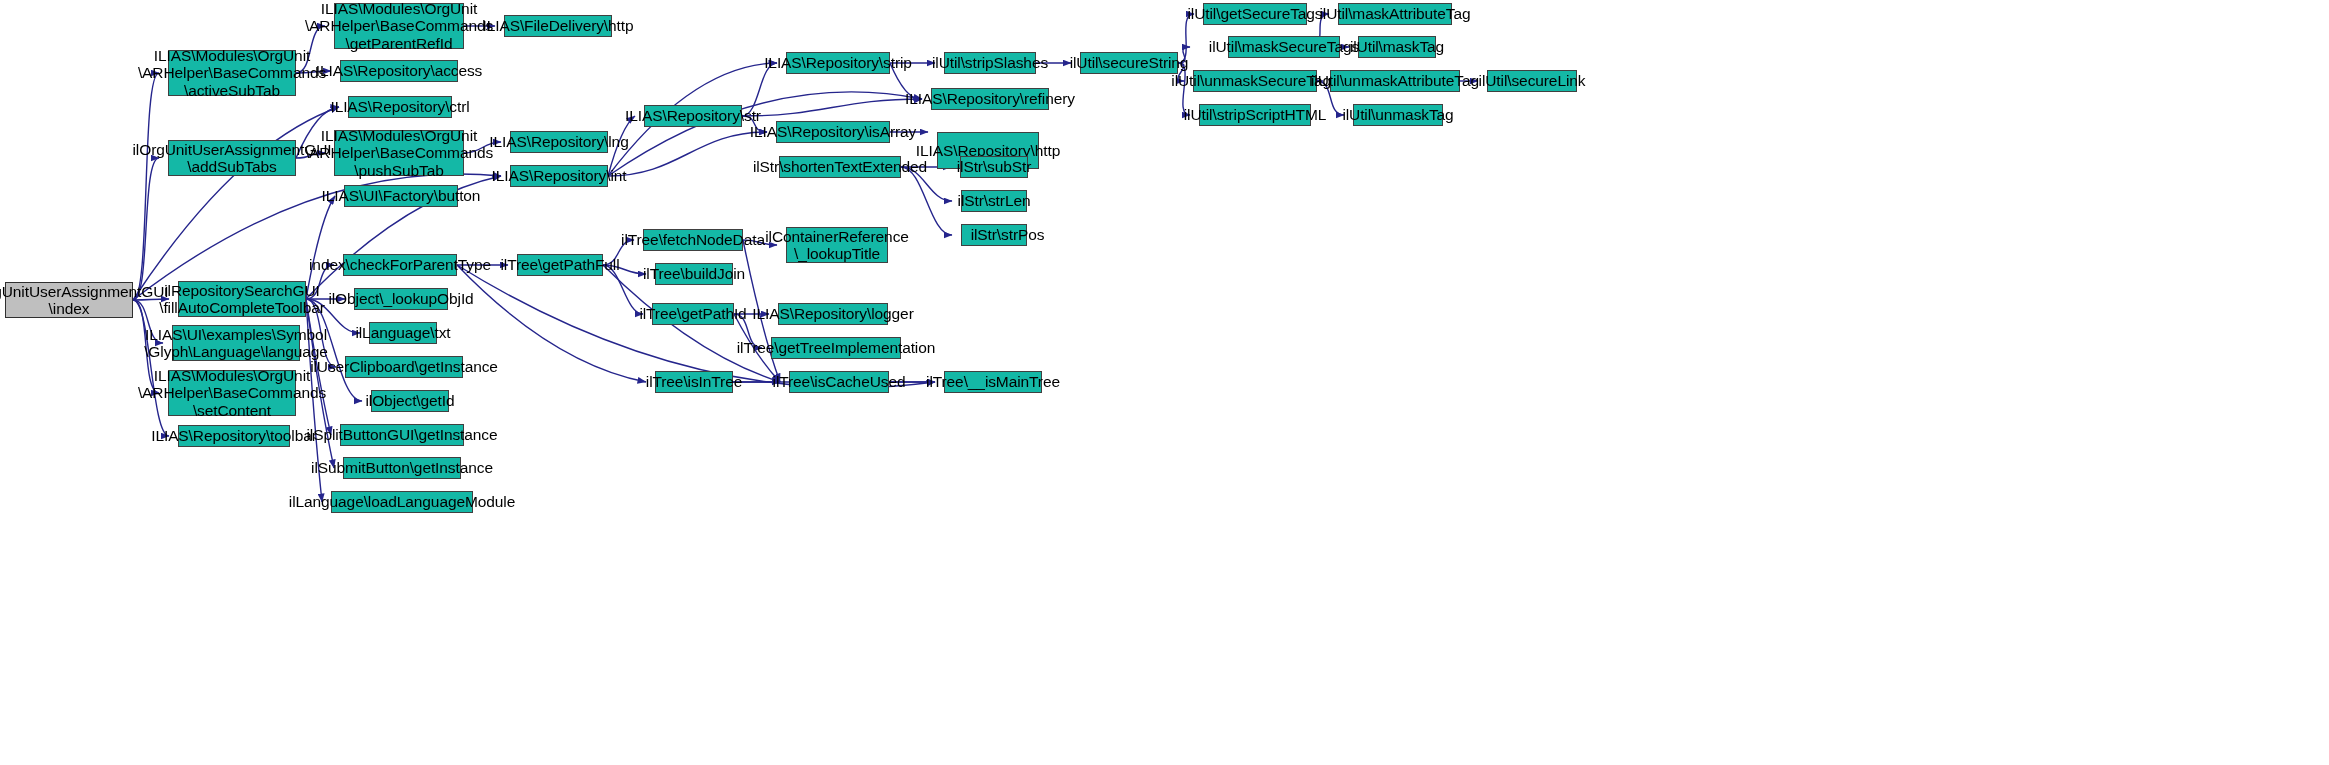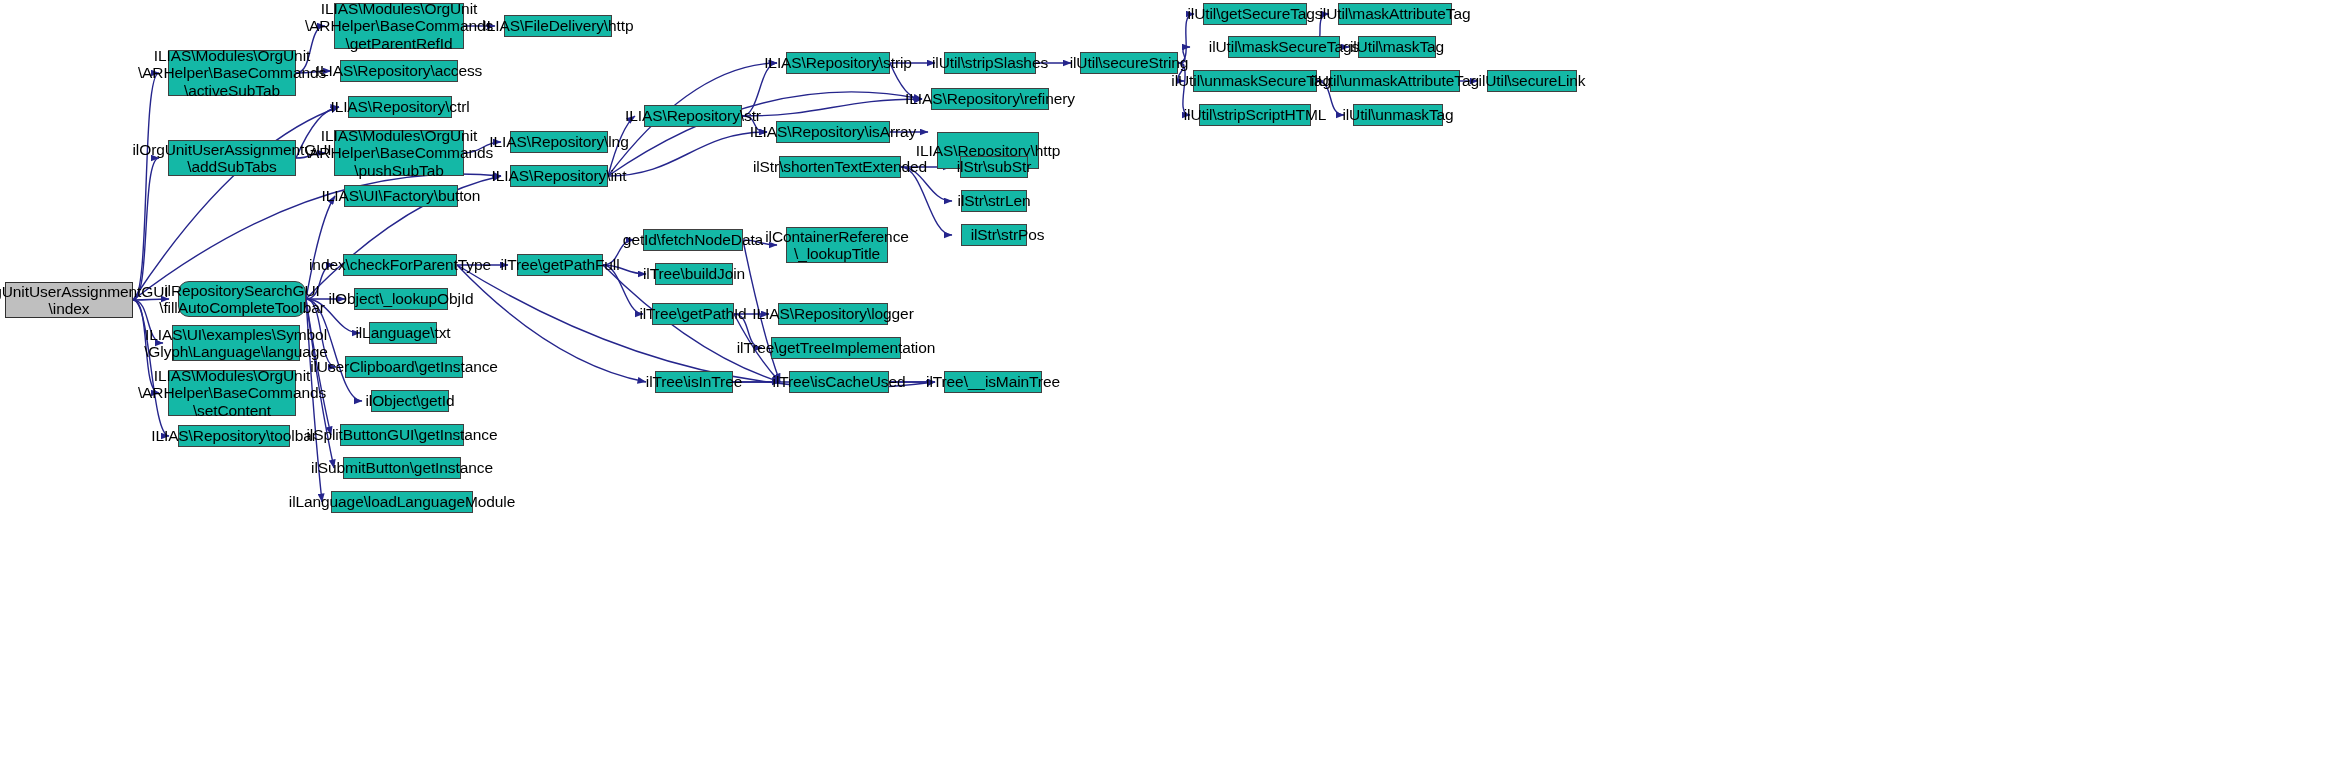--- a/index.html
+++ b/index.html
@@ -120,21 +120,21 @@
       </g>
   </svg>
   <div id="nodes-g">
       <div class="node root" style="left: 5px; top: 282px; width: 128px; height: 36px;">ilOrgUnitUserAssignmentGUI
 \index</div>
       <div class="node" style="left: 168px; top: 50px; width: 128px; height: 46px;">ILIAS\Modules\OrgUnit
 \ARHelper\BaseCommands
 \activeSubTab</div>
       <div class="node" style="left: 168px; top: 140px; width: 128px; height: 36px;">ilOrgUnitUserAssignmentGUI
 \addSubTabs</div>
-      <div class="node" style="left: 178px; top: 281px; width: 128px; height: 36px; border-radius: 11px;">ilRepositorySearchGUI
+      <div class="node" style="left: 178px; top: 281px; width: 128px; height: 36px;">ilRepositorySearchGUI
 \fillAutoCompleteToolbar</div>
       <div class="node" style="left: 172px; top: 325px; width: 128px; height: 36px;">ILIAS\UI\examples\Symbol
 \Glyph\Language\language</div>
       <div class="node" style="left: 168px; top: 370px; width: 128px; height: 46px;">ILIAS\Modules\OrgUnit
 \ARHelper\BaseCommands
 \setContent</div>
       <div class="node" style="left: 178px; top: 425px; width: 112px; height: 22px;">ILIAS\Repository\toolbar</div>
       <div class="node" style="left: 334px; top: 3px; width: 130px; height: 46px;">ILIAS\Modules\OrgUnit
 \ARHelper\BaseCommands
 \getParentRefId</div>
@@ -149,21 +149,21 @@
       <div class="node" style="left: 369px; top: 322px; width: 68px; height: 22px;">ilLanguage\txt</div>
       <div class="node" style="left: 345px; top: 356px; width: 118px; height: 22px;">ilUserClipboard\getInstance</div>
       <div class="node" style="left: 371px; top: 390px; width: 78px; height: 22px; text-align: right;">ilObject\getId</div>
       <div class="node" style="left: 340px; top: 424px; width: 124px; height: 22px;">ilSplitButtonGUI\getInstance</div>
       <div class="node" style="left: 343px; top: 457px; width: 118px; height: 22px;">ilSubmitButton\getInstance</div>
       <div class="node" style="left: 331px; top: 491px; width: 142px; height: 22px;">ilLanguage\loadLanguageModule</div>
       <div class="node" style="left: 504px; top: 15px; width: 108px; height: 22px;">ILIAS\FileDelivery\http</div>
       <div class="node" style="left: 510px; top: 131px; width: 98px; height: 22px;">ILIAS\Repository\lng</div>
       <div class="node" style="left: 510px; top: 165px; width: 98px; height: 22px;">ILIAS\Repository\int</div>
       <div class="node" style="left: 517px; top: 254px; width: 86px; height: 22px;">ilTree\getPathFull</div>
-      <div class="node" style="left: 643px; top: 229px; width: 100px; height: 22px;">getId\fetchNodeData</div>
+      <div class="node" style="left: 643px; top: 229px; width: 100px; height: 22px;">ilTree\fetchNodeData</div>
       <div class="node" style="left: 655px; top: 263px; width: 78px; height: 22px;">ilTree\buildJoin</div>
       <div class="node" style="left: 652px; top: 303px; width: 82px; height: 22px;">ilTree\getPathId</div>
       <div class="node" style="left: 655px; top: 371px; width: 78px; height: 22px;">ilTree\isInTree</div>
       <div class="node" style="left: 644px; top: 105px; width: 98px; height: 22px;">ILIAS\Repository\str</div>
       <div class="node" style="left: 786px; top: 52px; width: 104px; height: 22px;">ILIAS\Repository\strip</div>
       <div class="node" style="left: 779px; top: 156px; width: 122px; height: 22px;">ilStr\shortenTextExtended</div>
       <div class="node" style="left: 786px; top: 227px; width: 102px; height: 36px;">ilContainerReference
 \_lookupTitle</div>
       <div class="node" style="left: 778px; top: 303px; width: 110px; height: 22px;">ILIAS\Repository\logger</div>
       <div class="node" style="left: 771px; top: 337px; width: 130px; height: 22px;">ilTree\getTreeImplementation</div>

